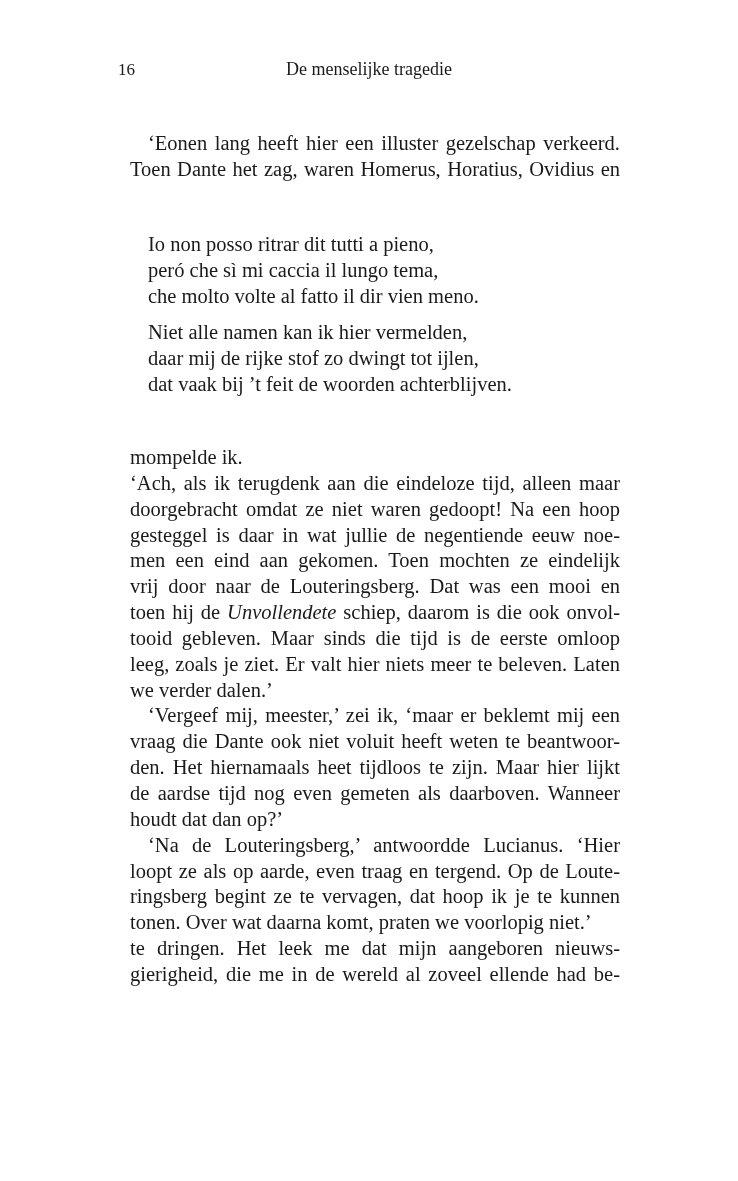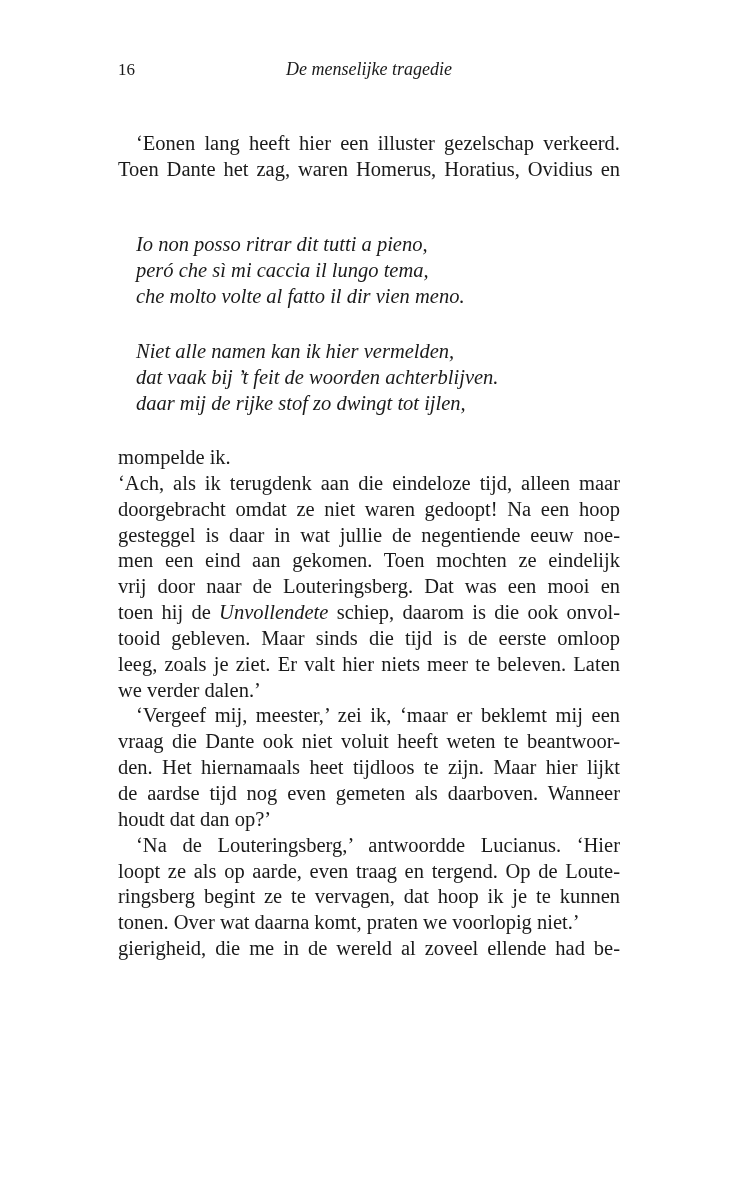--- a/index.html
+++ b/index.html
@@ -1,26 +1,26 @@
 <!DOCTYPE html>
 <html><head>
 <meta charset="utf-8">
 <style>
   html, body { margin: 0; padding: 0; background: #ffffff; }
   body { width: 738px; height: 1181px; position: relative; overflow: hidden;
          font-family: "Liberation Serif", "DejaVu Serif", serif; color: #1a1a1a; }
   .page-number { position: absolute; left: 118px; top: 60px; font-size: 17px; }
   .running-head { position: absolute; left: 0; width: 738px; top: 59px; text-align: center;
-                  font-style: italic; font-size: 18px; }
+                  font-size: 18px; }
   .block { position: absolute; left: 118px; width: 502px; }
   .line { height: 25.85px; line-height: 25.85px; font-size: 20.5px; white-space: nowrap;
-          text-align: justify; text-align-last: justify; overflow: visible; }
+          text-align: justify; text-align-last: justify; overflow: visible; margin-left: 12px; }
   .line.last { text-align-last: left; }
   .line.indent { padding-left: 18px; }
-  .verse { position: absolute; left: 136px; width: 480px; font-style: italic; }
+  .verse { position: absolute; left: 136px; width: 480px; }
   .verse .line { text-align-last: left; }
   em { font-style: italic; }
 </style>
 </head>
 <body>
 
 <div>
   <div class="page-number">16</div>
   <div class="running-head">De menselijke tragedie</div>
 
@@ -28,24 +28,24 @@
     <div class="line indent">‘Eonen lang heeft hier een illuster gezelschap verkeerd.</div>
     <div class="line">Toen Dante het zag, waren Homerus, Horatius, Ovidius en</div>
   </div>
 
   <div class="verse" style="top:232px;">
     <div class="line">Io non posso ritrar dit tutti a pieno,</div>
     <div class="line">peró che sì mi caccia il lungo tema,</div>
     <div class="line">che molto volte al fatto il dir vien meno.</div>
   </div>
 
-  <div class="verse" style="top:339px;">
+  <div class="verse" style="top:320px;">
     <div class="line">Niet alle namen kan ik hier vermelden,</div>
+    <div class="line">daar mij de rijke stof zo dwingt tot ijlen,</div>
     <div class="line">dat vaak bij ’t feit de woorden achterblijven.</div>
-    <div class="line">daar mij de rijke stof zo dwingt tot ijlen,</div>
   </div>
 
   <div class="block" style="top:445px;">
     <div class="line last">mompelde ik.</div>
     <div class="line">‘Ach, als ik terugdenk aan die eindeloze tijd, alleen maar</div>
     <div class="line">doorgebracht omdat ze niet waren gedoopt! Na een hoop</div>
     <div class="line">gesteggel is daar in wat jullie de negentiende eeuw noe-</div>
     <div class="line">men een eind aan gekomen. Toen mochten ze eindelijk</div>
     <div class="line">vrij door naar de Louteringsberg. Dat was een mooi en</div>
     <div class="line"><span>toen hij de </span><em>Unvollendete</em><span> schiep, daarom is die ook onvol-</span></div>
@@ -54,15 +54,16 @@
     <div class="line last">we verder dalen.’</div>
     <div class="line indent">‘Vergeef mij, meester,’ zei ik, ‘maar er beklemt mij een</div>
     <div class="line">vraag die Dante ook niet voluit heeft weten te beantwoor-</div>
     <div class="line">den. Het hiernamaals heet tijdloos te zijn. Maar hier lijkt</div>
     <div class="line">de aardse tijd nog even gemeten als daarboven. Wanneer</div>
     <div class="line last">houdt dat dan op?’</div>
     <div class="line indent">‘Na de Louteringsberg,’ antwoordde Lucianus. ‘Hier</div>
     <div class="line">loopt ze als op aarde, even traag en tergend. Op de Loute-</div>
     <div class="line">ringsberg begint ze te vervagen, dat hoop ik je te kunnen</div>
     <div class="line last">tonen. Over wat daarna komt, praten we voorlopig niet.’</div>
+    <div class="line">te dringen. Het leek me dat mijn aangeboren nieuws-</div>
     <div class="line">gierigheid, die me in de wereld al zoveel ellende had be-</div>
   </div>
 </div>
 
 </body></html>

